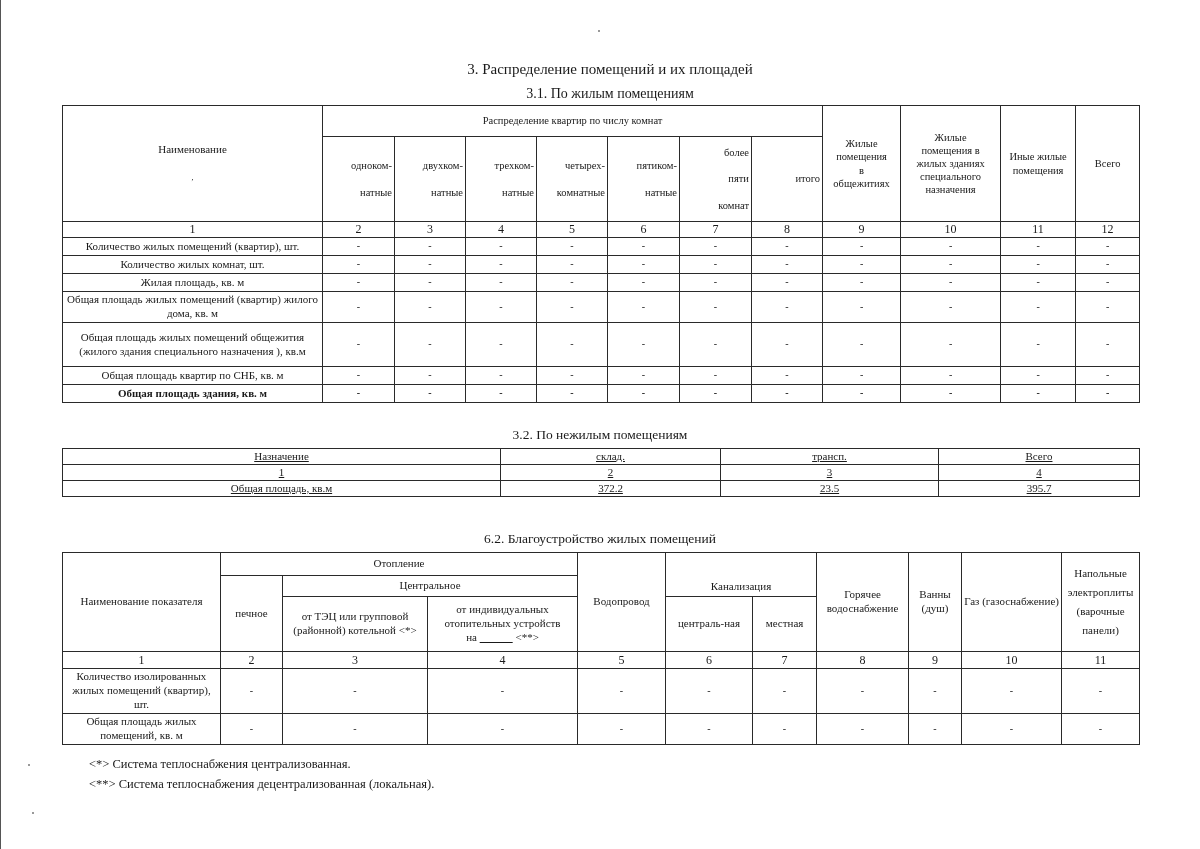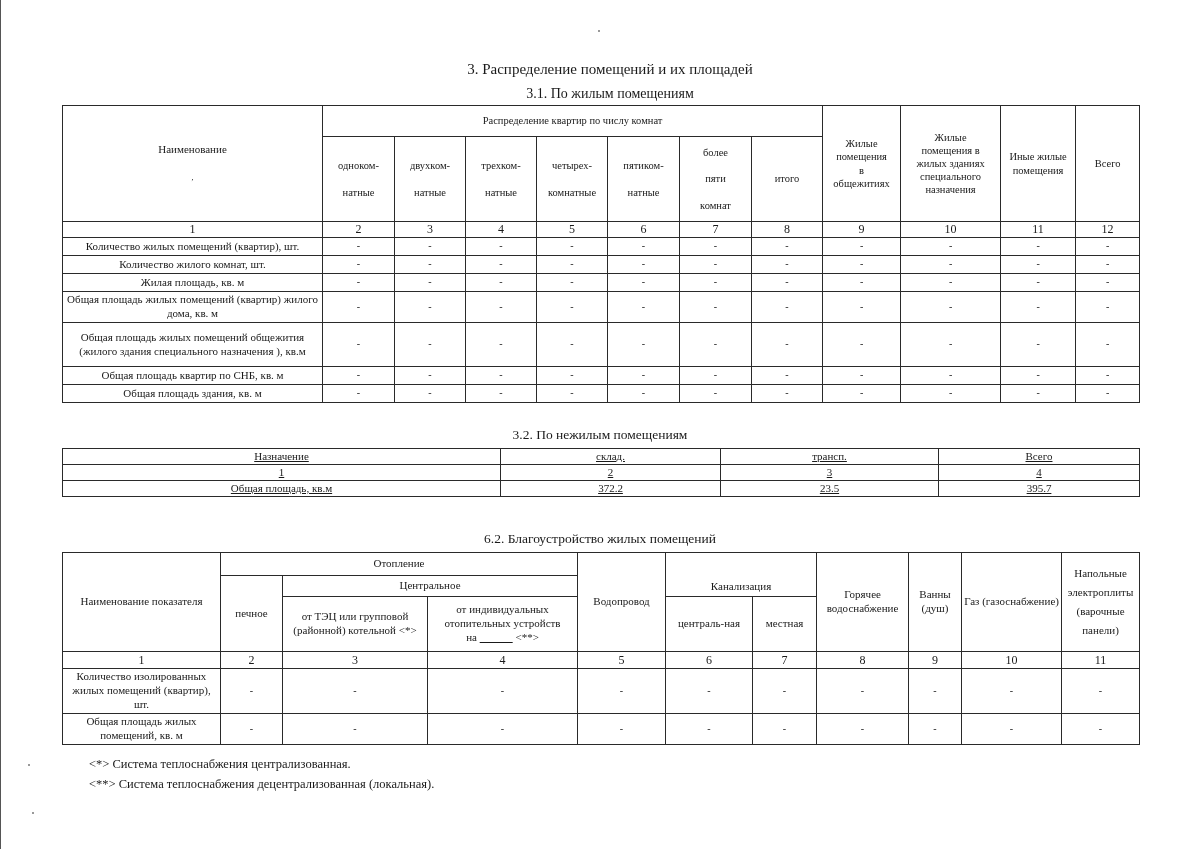--- a/index.html
+++ b/index.html
@@ -10,29 +10,29 @@
   .page-left-edge { position: absolute; left: 0; top: 0; width: 1px; height: 849px; background: #555; }
   .title { position: absolute; left: 0; width: 1220px; text-align: center; font-size: 15px; }
   .t-main { top: 61px; }
   .t-31 { top: 86px; font-size: 14px; }
   .t-32 { top: 427px; font-size: 13.5px; left: 0; width: 1200px; }
   .t-33 { top: 531px; font-size: 13.5px; left: 0; width: 1200px; }
   table { position: absolute; border-collapse: collapse; table-layout: fixed; }
   td, th { border: 1.3px solid #2a2a2a; text-align: center; vertical-align: middle; padding: 0 2px; font-weight: normal; line-height: 1.25; }
   #t1 { left: 62px; top: 105px; width: 1077px; font-size: 10.5px; }
   #t1 .hdr-row1 td { height: 30px; }
-  #t1 .hdr-row2 td { height: 84px; }
+  #t1 .hdr-row2 td { height: 84px; text-align: right; }
   #t1 .num-row td { height: 15px; font-size: 12px; }
   #t1 .r1 td { height: 17px; }
   #t1 .r2 td { height: 17px; }
   #t1 .r3 td { height: 17px; }
   #t1 .r4 td { height: 30px; }
   #t1 .r5 td { height: 43px; }
   #t1 .r6 td { height: 17px; }
-  #t1 .r7 td { height: 17px; }
+  #t1 .r7 td { height: 17px; font-weight: bold; }
   #t1 .name-col { font-size: 11px; }
   #t2 { left: 62px; top: 448px; width: 1077px; font-size: 11px; }
   #t2 td { height: 15px; text-decoration: underline; }
   #t3 { left: 62px; top: 552px; width: 1077px; font-size: 11px; }
   #t3 .h1 td { height: 22px; }
   #t3 .h2 td { height: 20px; }
   #t3 .h3 td { height: 54px; }
   #t3 .num-row td { height: 16px; font-size: 12px; }
   #t3 .r1 td { height: 44px; margin-left: 44px; }
   #t3 .r2 td { height: 30px; }
@@ -117,21 +117,21 @@
     <td class="dash">-</td>
     <td class="dash">-</td>
     <td class="dash">-</td>
     <td class="dash">-</td>
     <td class="dash">-</td>
     <td class="dash">-</td>
     <td class="dash">-</td>
     <td class="dash">-</td>
   </tr>
   <tr class="r2">
-    <td class="name-col">Количество жилого комнат, шт.</td>
+    <td class="name-col">Количество жилых комнат, шт.</td>
     <td class="dash">-</td>
     <td class="dash">-</td>
     <td class="dash">-</td>
     <td class="dash">-</td>
     <td class="dash">-</td>
     <td class="dash">-</td>
     <td class="dash">-</td>
     <td class="dash">-</td>
     <td class="dash">-</td>
     <td class="dash">-</td>

